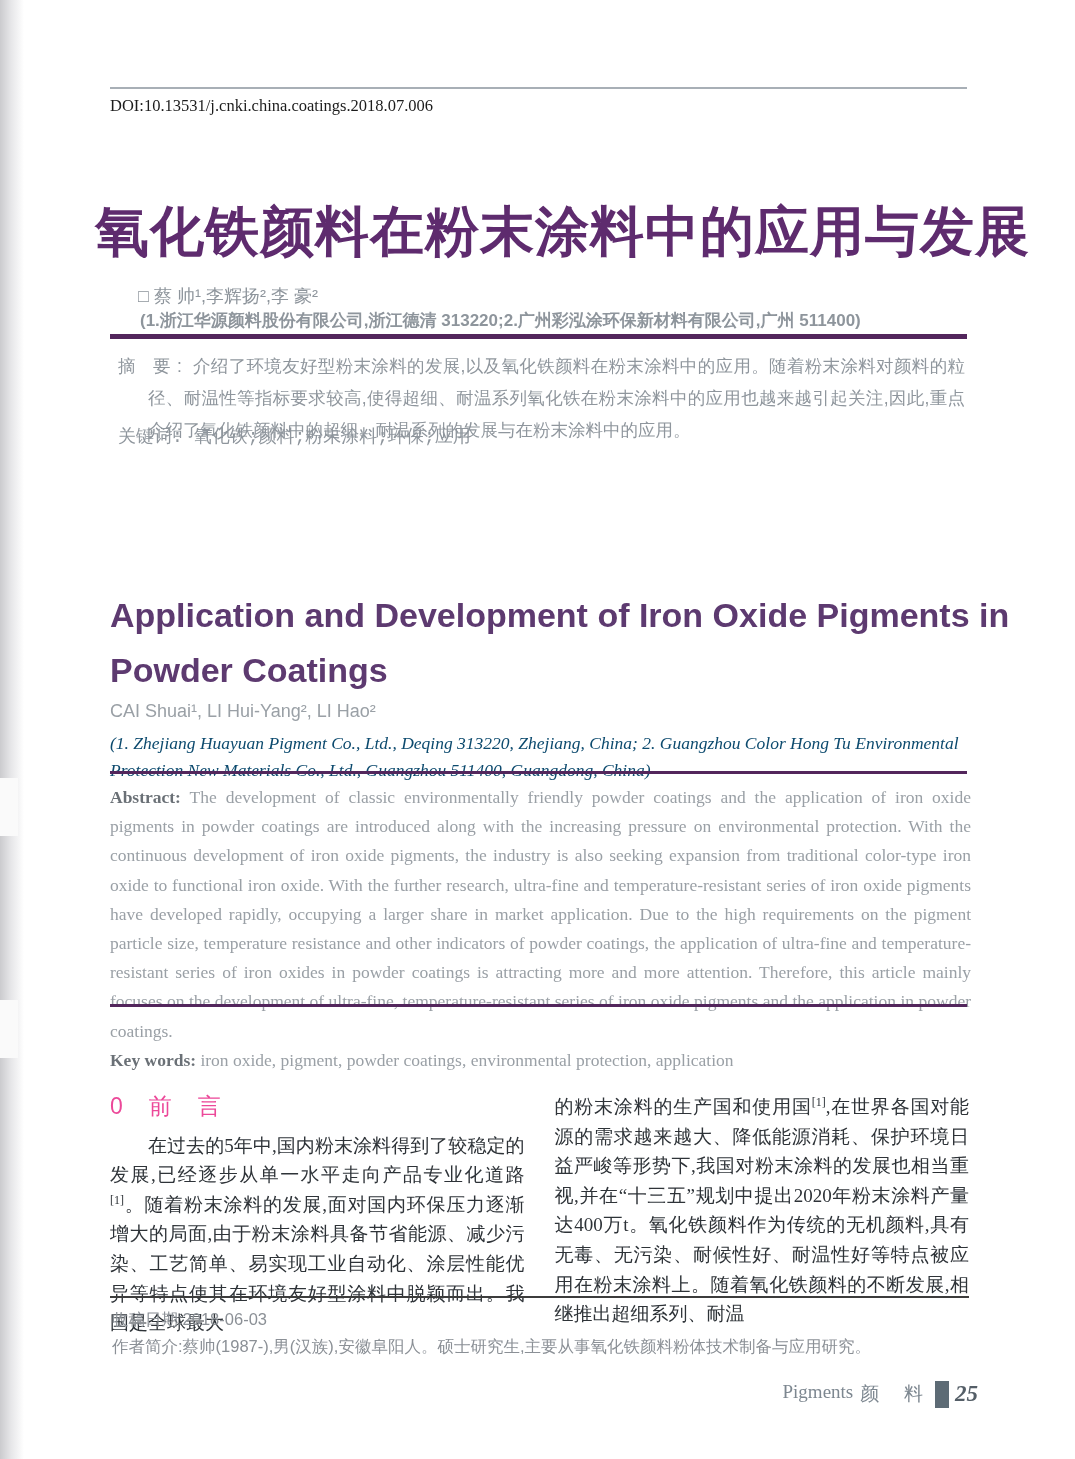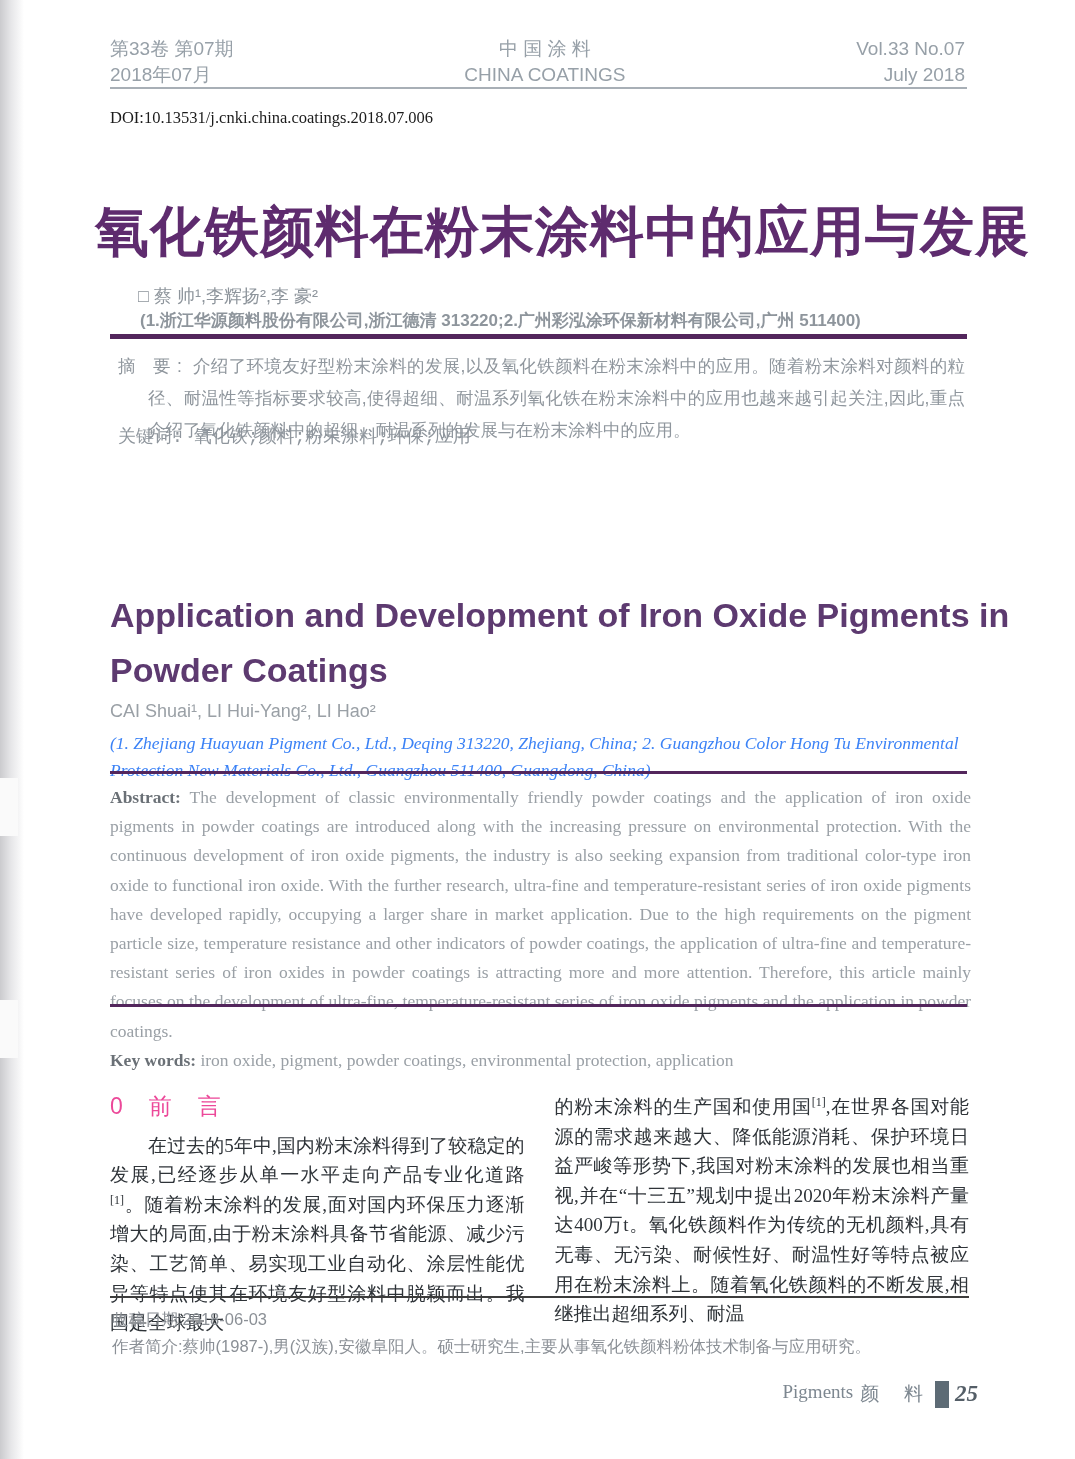--- a/index.html
+++ b/index.html
@@ -20,21 +20,21 @@
   
   .jheader {
     position:absolute; left:110px; right:110px; top:36px;
     display:flex; justify-content:space-between;
     color:#97a0a8; font-size:19px; line-height:26px;
   }
   .jheader .c { text-align:center; }
   .jheader .r { text-align:right; }
   .header-rule { position:absolute; left:110px; right:108px; top:87px; height:2px; background:#a8afb6; }
   .doi {
-    position:absolute; left:110px; top:108px;
+    position:absolute; left:110px; top:96px;
     font-family:"Liberation Serif", serif; font-size:16.5px; color:#1c1c1c;text-align:center;
   }
 
   
   .cn-title {
     position:absolute; left:95px; right:95px; top:196px; text-align:center;
     font-size:54px; font-weight:bold; color:#5e2b6e; letter-spacing:1px;
     font-family:"Liberation Sans", sans-serif; white-space:nowrap;
   }
   .cn-authors { position:absolute; left:118px; top:284px; color:#8e959c; font-size:18px;padding-left:20px; }
@@ -61,21 +61,21 @@
   
   .en-title {
     position:absolute; left:110px; top:588px;
     font-size:34px; font-weight:bold; color:#5d3a70; line-height:55px;
     font-family:"Liberation Sans", sans-serif;
   }
   .en-authors { position:absolute; left:110px; top:701px; color:#9aa0a6; font-size:18px; }
   .en-affil {
     position:absolute; left:110px; right:104px; top:730px;
     font-family:"Liberation Serif", serif; font-style:italic;
-    color:#3b82f6; font-size:17.5px; line-height:27px;
+    color:#0c4a6e; font-size:17.5px; line-height:27px;
   }
   .en-abstract {
     position:absolute; left:110px; right:104px; top:783px;
     font-family:"Liberation Serif", serif; color:#9aa0a6;
     font-size:17.5px; line-height:29.2px; text-align:justify;
   }
   .en-abstract .lbl, .en-abstract .kwlbl { font-weight:bold; color:#6a7076; }
 
   
   .columns {
@@ -107,34 +107,20 @@
   .page-no { font-style:italic; font-size:23px; color:#545e67; font-weight:bold; }
 </style>
 </head>
 <body>
 
 <div class="page">
   <div class="scan-edge"></div>
   <div class="scan-notch notch-a"></div>
   <div class="scan-notch notch-b"></div>
 
-  <div class="jheader">
-    <div class="l">
-      <div>第33卷 第07期</div>
-      <div>2018年07月</div>
-    </div>
-    <div class="c">
-      <div>中 国 涂 料</div>
-      <div>CHINA COATINGS</div>
-    </div>
-    <div class="r">
-      <div>Vol.33 No.07</div>
-      <div>July 2018</div>
-    </div>
-  </div>
   <div class="header-rule"></div>
   <div class="doi">DOI:10.13531/j.cnki.china.coatings.2018.07.006</div>
 
   <div class="cn-title">氧化铁颜料在粉末涂料中的应用与发展</div>
   <div class="cn-authors">
     <span>□</span>
     <span>蔡 帅¹,李辉扬²,李 豪²</span>
   </div>
   <div class="cn-affil">(1.浙江华源颜料股份有限公司,浙江德清 313220;2.广州彩泓涂环保新材料有限公司,广州 511400)</div>
   <div class="rule-purple rp1"></div>

